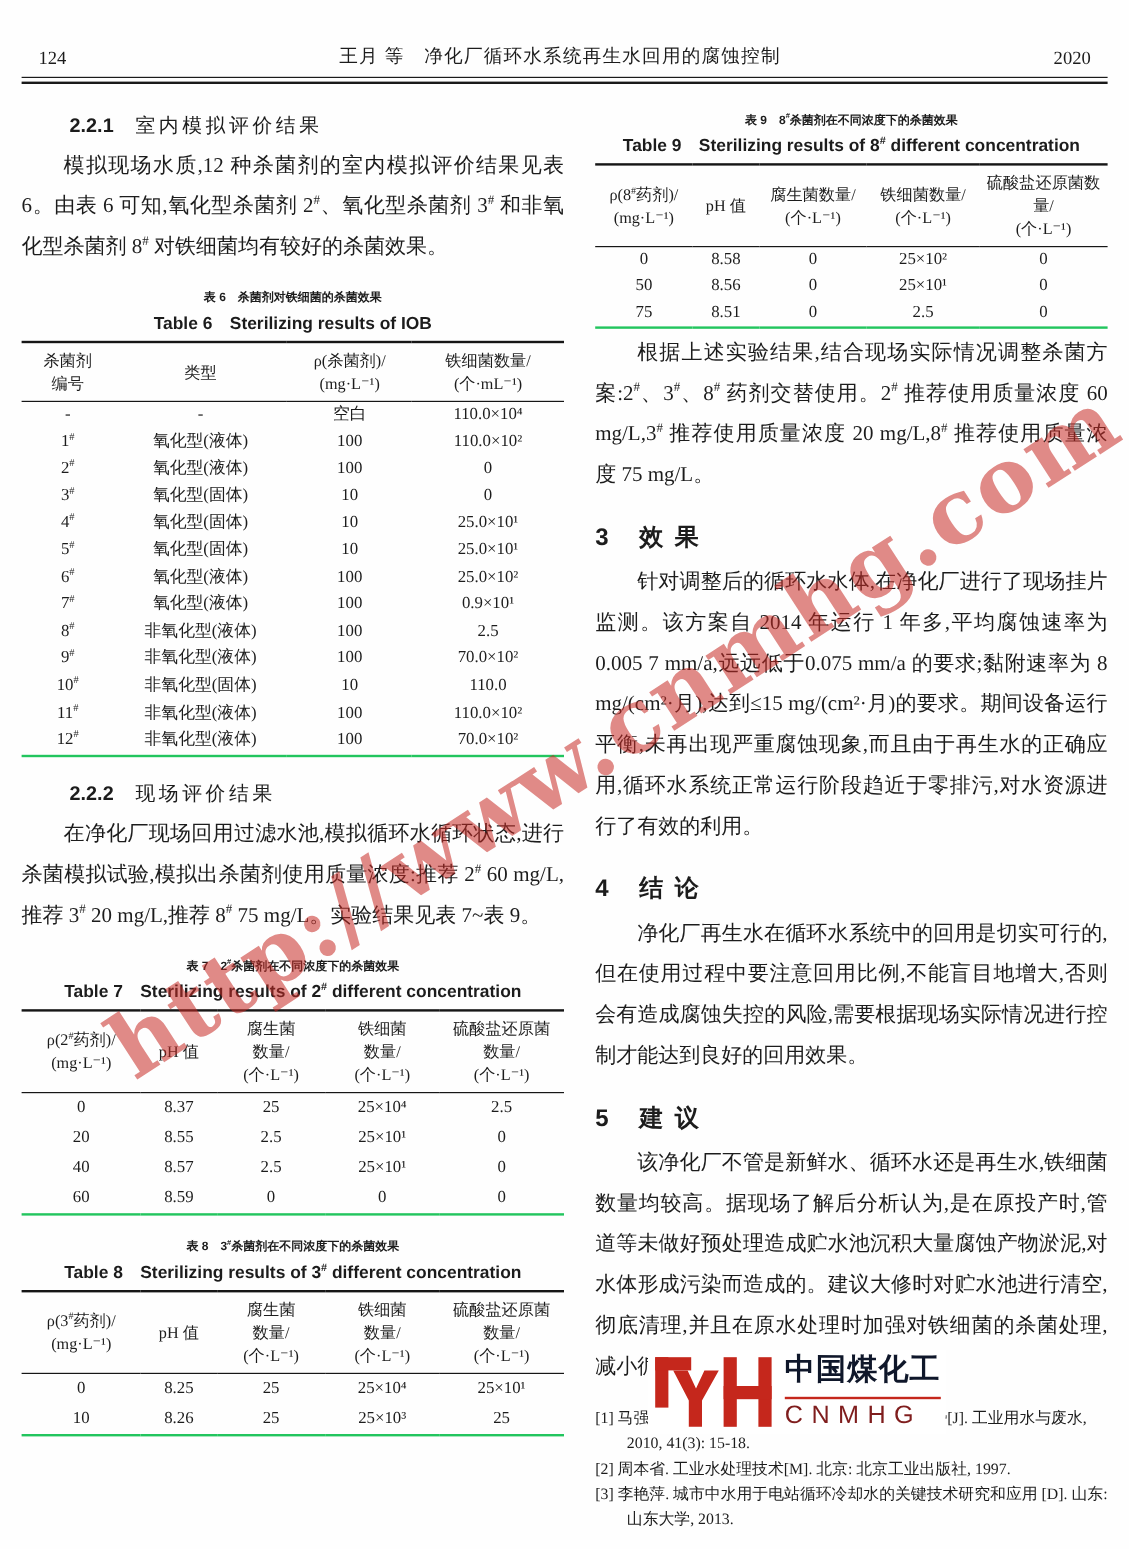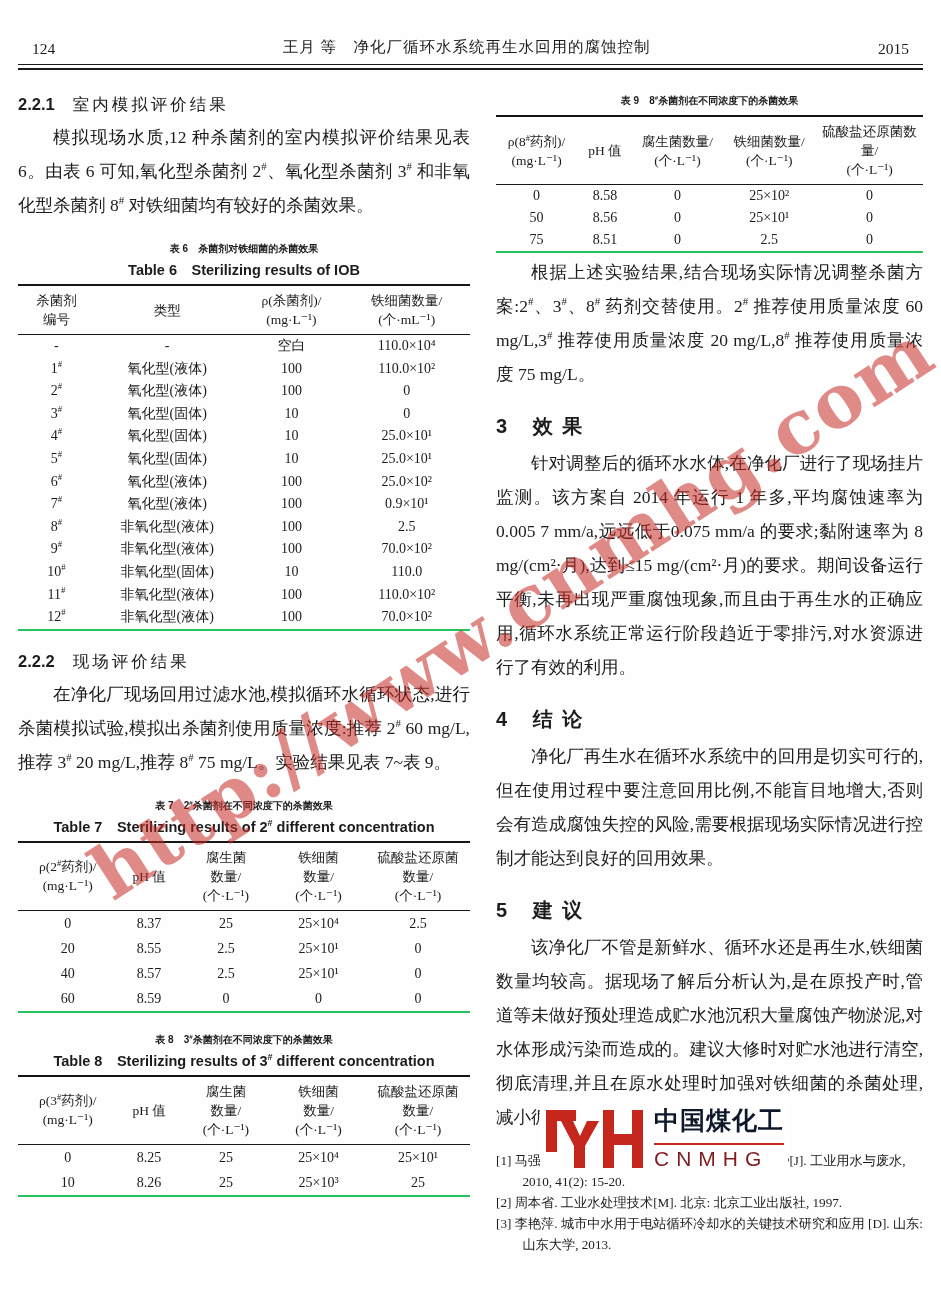--- a/index.html
+++ b/index.html
@@ -16,21 +16,21 @@
   .run-head .mid{flex:1;text-align:center;letter-spacing:1px;margin-top:43px;}
   .head-rule{height:3px;border-top:1.5px solid #1a1a1a;border-bottom:2.5px solid #1a1a1a;margin:2px 0 10px 0;}
 
   
   .cols{display:flex;gap:26px;}
   .col-left{width:452px;flex:none;}
   .col-right{width:427px;flex:none;}
 
   
   .subsec{margin:14px 0 4px 0;font-size:16.5px;}
-  .subsec .num{font-weight:bold;font-family:"Liberation Sans","DejaVu Sans",sans-serif;margin-right:14px;}
+  .subsec .num{font-weight:bold;font-family:"Liberation Sans","DejaVu Sans",sans-serif;margin-right:14px;margin-left:40px;}
   .subsec .ttl{letter-spacing:3px;}
   .para{font-size:17.5px;line-height:34px;text-align:justify;text-indent:2em;margin:2px 0 0 0;}
   .bigsec{margin:22px 0 6px 0;font-size:20px;font-weight:bold;
     font-family:"Liberation Sans","DejaVu Sans",sans-serif;letter-spacing:2px;}
   .bigsec .num{margin-right:16px;}
 
   
   .cap{margin-top:16px;text-align:center;font-weight:bold;
     font-family:"Liberation Sans","DejaVu Sans",sans-serif;}
   .cap .zh{font-size:10px;line-height:22px;}
@@ -70,21 +70,21 @@
     transform:rotate(-33deg);z-index:5;pointer-events:none;white-space:nowrap;}
 </style>
 </head>
 <body>
 
 <div class="page">
 
   <div class="run-head">
     <span>124</span>
     <span class="mid">王月 等　净化厂循环水系统再生水回用的腐蚀控制</span>
-    <span>2015</span>
+    <span>2020</span>
   </div>
   <div class="head-rule"></div>
 
   <div class="cols">
 
     <div class="col-left">
 
       <div class="subsec">
         <span class="num">2.2.1</span>
         <span class="ttl">室内模拟评价结果</span>
@@ -288,20 +288,21 @@
               <td>25</td>
             </tr>
           </tbody>
       </table>
     </div>
 
     <div class="col-right">
 
       <div class="cap" style="margin-top:10px">
         <div class="zh">表 9　8<sup>#</sup>杀菌剂在不同浓度下的杀菌效果</div>
+        <div class="en">Table 9　Sterilizing results of 8<sup>#</sup> different concentration</div>
       </div>
       <table class="t t9">
         <colgroup>
             <col style="width:19%">
             <col style="width:13%">
             <col style="width:21%">
             <col style="width:22%">
             <col style="width:25%">
           </colgroup>
         <thead>
@@ -370,21 +371,21 @@
               <rect x="59" y="28" width="40" height="11"></rect>
             </g>
           </svg>
           <div class="words">
             <div class="zh">中国煤化工</div>
             <div class="en">CNMHG</div>
           </div>
         </div>
         <div class="ref">
           <span>[1] 马强</span><span class="gap"></span><span>趋势[J]. 工业用水与废水,</span><br>
-          <span>2010, 41(2): 15-20.</span>
+          <span>2010, 41(3): 15-18.</span>
         </div>
         <div class="ref">[2] 周本省. 工业水处理技术[M]. 北京: 北京工业出版社, 1997.</div>
         <div class="ref">[3] 李艳萍. 城市中水用于电站循环冷却水的关键技术研究和应用 [D]. 山东: 山东大学, 2013.</div>
       </div>
     </div>
   </div>
 
   <div class="watermark">http://www.cnmhg.com</div>
 
 </div>

